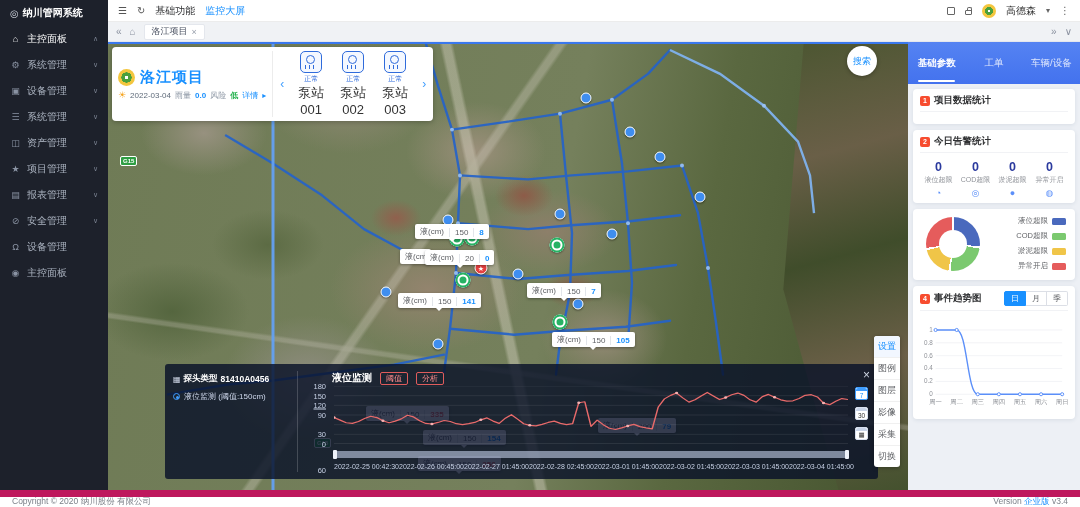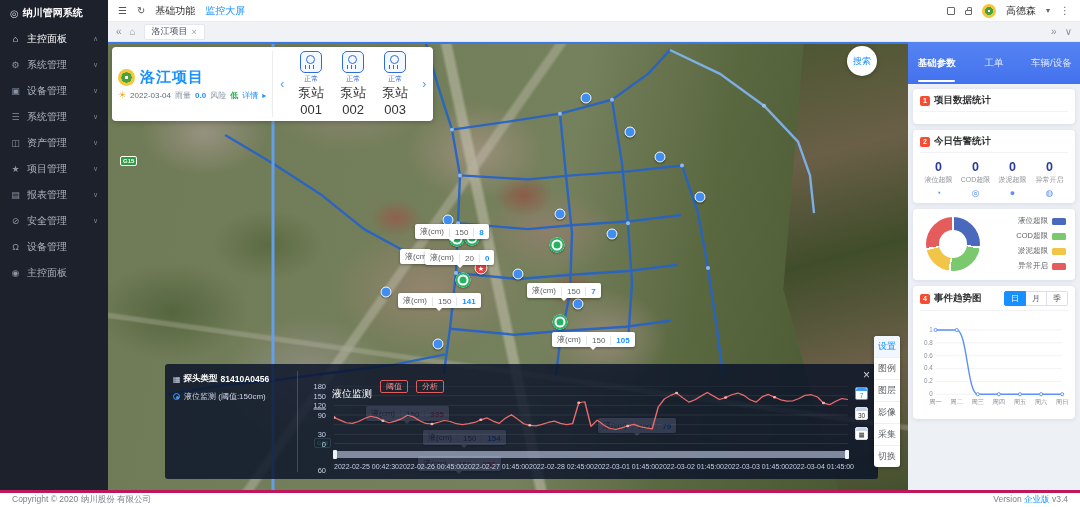--- a/index.html
+++ b/index.html
@@ -112,21 +112,21 @@
   .overlay { position:absolute; left:57px; top:320px; width:713px; height:115px; background:rgba(9,17,40,.82); border-radius:3px; z-index:20; display:flex; padding:7px 8px; color:#fff; }
   .ov-left { width:116px; flex-shrink:0; padding-top:2px; }
   .probe-row { display:flex; align-items:center; gap:3px; font-size:8.5px; font-weight:bold; color:#fff; }
   .probe-ic { font-size:8px; color:#d6deee; }
   .radio-row { display:flex; align-items:center; gap:4px; margin-top:6px; font-size:8px; color:#cdd6ea; }
   .radio { width:7px; height:7px; border:1px solid #409eff; border-radius:50%; position:relative; flex-shrink:0; }
   .radio::after { content:""; position:absolute; left:1.5px; top:1.5px; width:3px; height:3px; border-radius:50%; background:#409eff; }
   .ov-div { width:1px; background:rgba(255,255,255,.18); margin:0 8px; }
   .ov-chart { flex:1; position:relative; min-width:0; }
   .ov-head { display:flex; align-items:center; gap:8px; padding-left:26px; }
-  .ov-title { font-size:10px; font-weight:normal;margin-top:16px; }
+  .ov-title { font-size:10px; font-weight:bold; }
   .ov-btn { border:1px solid #e05c5c; color:#ff8b8b; font-size:8px; padding:0 5px; border-radius:2px; line-height:11px; cursor:pointer; }
   .ov-close { position:absolute; right:0; top:-2px; color:#cfd6e4; font-size:12px; cursor:pointer; line-height:1; }
   .plot { position:absolute; left:28px; right:22px; top:15px; bottom:28px; }
   .plot svg { width:100%; height:100%; display:block; }
   .ylabels { position:absolute; left:0; top:15px; bottom:28px; width:24px; }
   .ylabels span { position:absolute; right:4px; transform:translateY(-50%); font-size:7.5px; color:#c6d0e4; }
   .brush { position:absolute; left:28px; right:22px; bottom:14px; height:7px; background:rgba(160,175,205,.3); border-radius:2px; }
   .brush .range { position:absolute; inset:0; background:rgba(205,216,238,.45); border-radius:2px; }
   .brush .hdl { position:absolute; top:-1px; width:4px; height:9px; background:#eef2fa; border-radius:1px; }
   .brush .hdl.l { left:-1px; } .brush .hdl.r { right:-1px; }
@@ -162,21 +162,21 @@
   .lg-chip { width:14px; height:7px; border-radius:1.5px; }
   .toggle-group { margin-left:auto; display:flex; }
   .tg { font-size:8px; color:#606266; border:1px solid #dcdfe6; padding:1px 6px; background:#fff; cursor:pointer; }
   .tg:first-child { border-radius:2px 0 0 2px; }
   .tg:last-child { border-radius:0 2px 2px 0; }
   .tg + .tg { border-left:none; }
   .tg.active { background:#1890ff; border-color:#1890ff; color:#fff; }
   .trend-wrap svg { width:100%; height:96px; display:block; }
 
   
-  .footer { height:17px; background:#fff; border-top:3px solid #be185d; display:flex; align-items:center; justify-content:space-between; padding:0 12px; font-size:8.5px; color:#7a7f87; }
+  .footer { height:17px; background:#fff; border-top:7px solid #be185d; display:flex; align-items:center; justify-content:space-between; padding:0 12px; font-size:8.5px; color:#7a7f87; }
   .ver-blue { color:#1890ff; }
 </style>
 </head>
 <body>
 
 <div id="app">
   <div class="top-row">
 
     <aside class="sidebar">
       <div class="logo-row">

